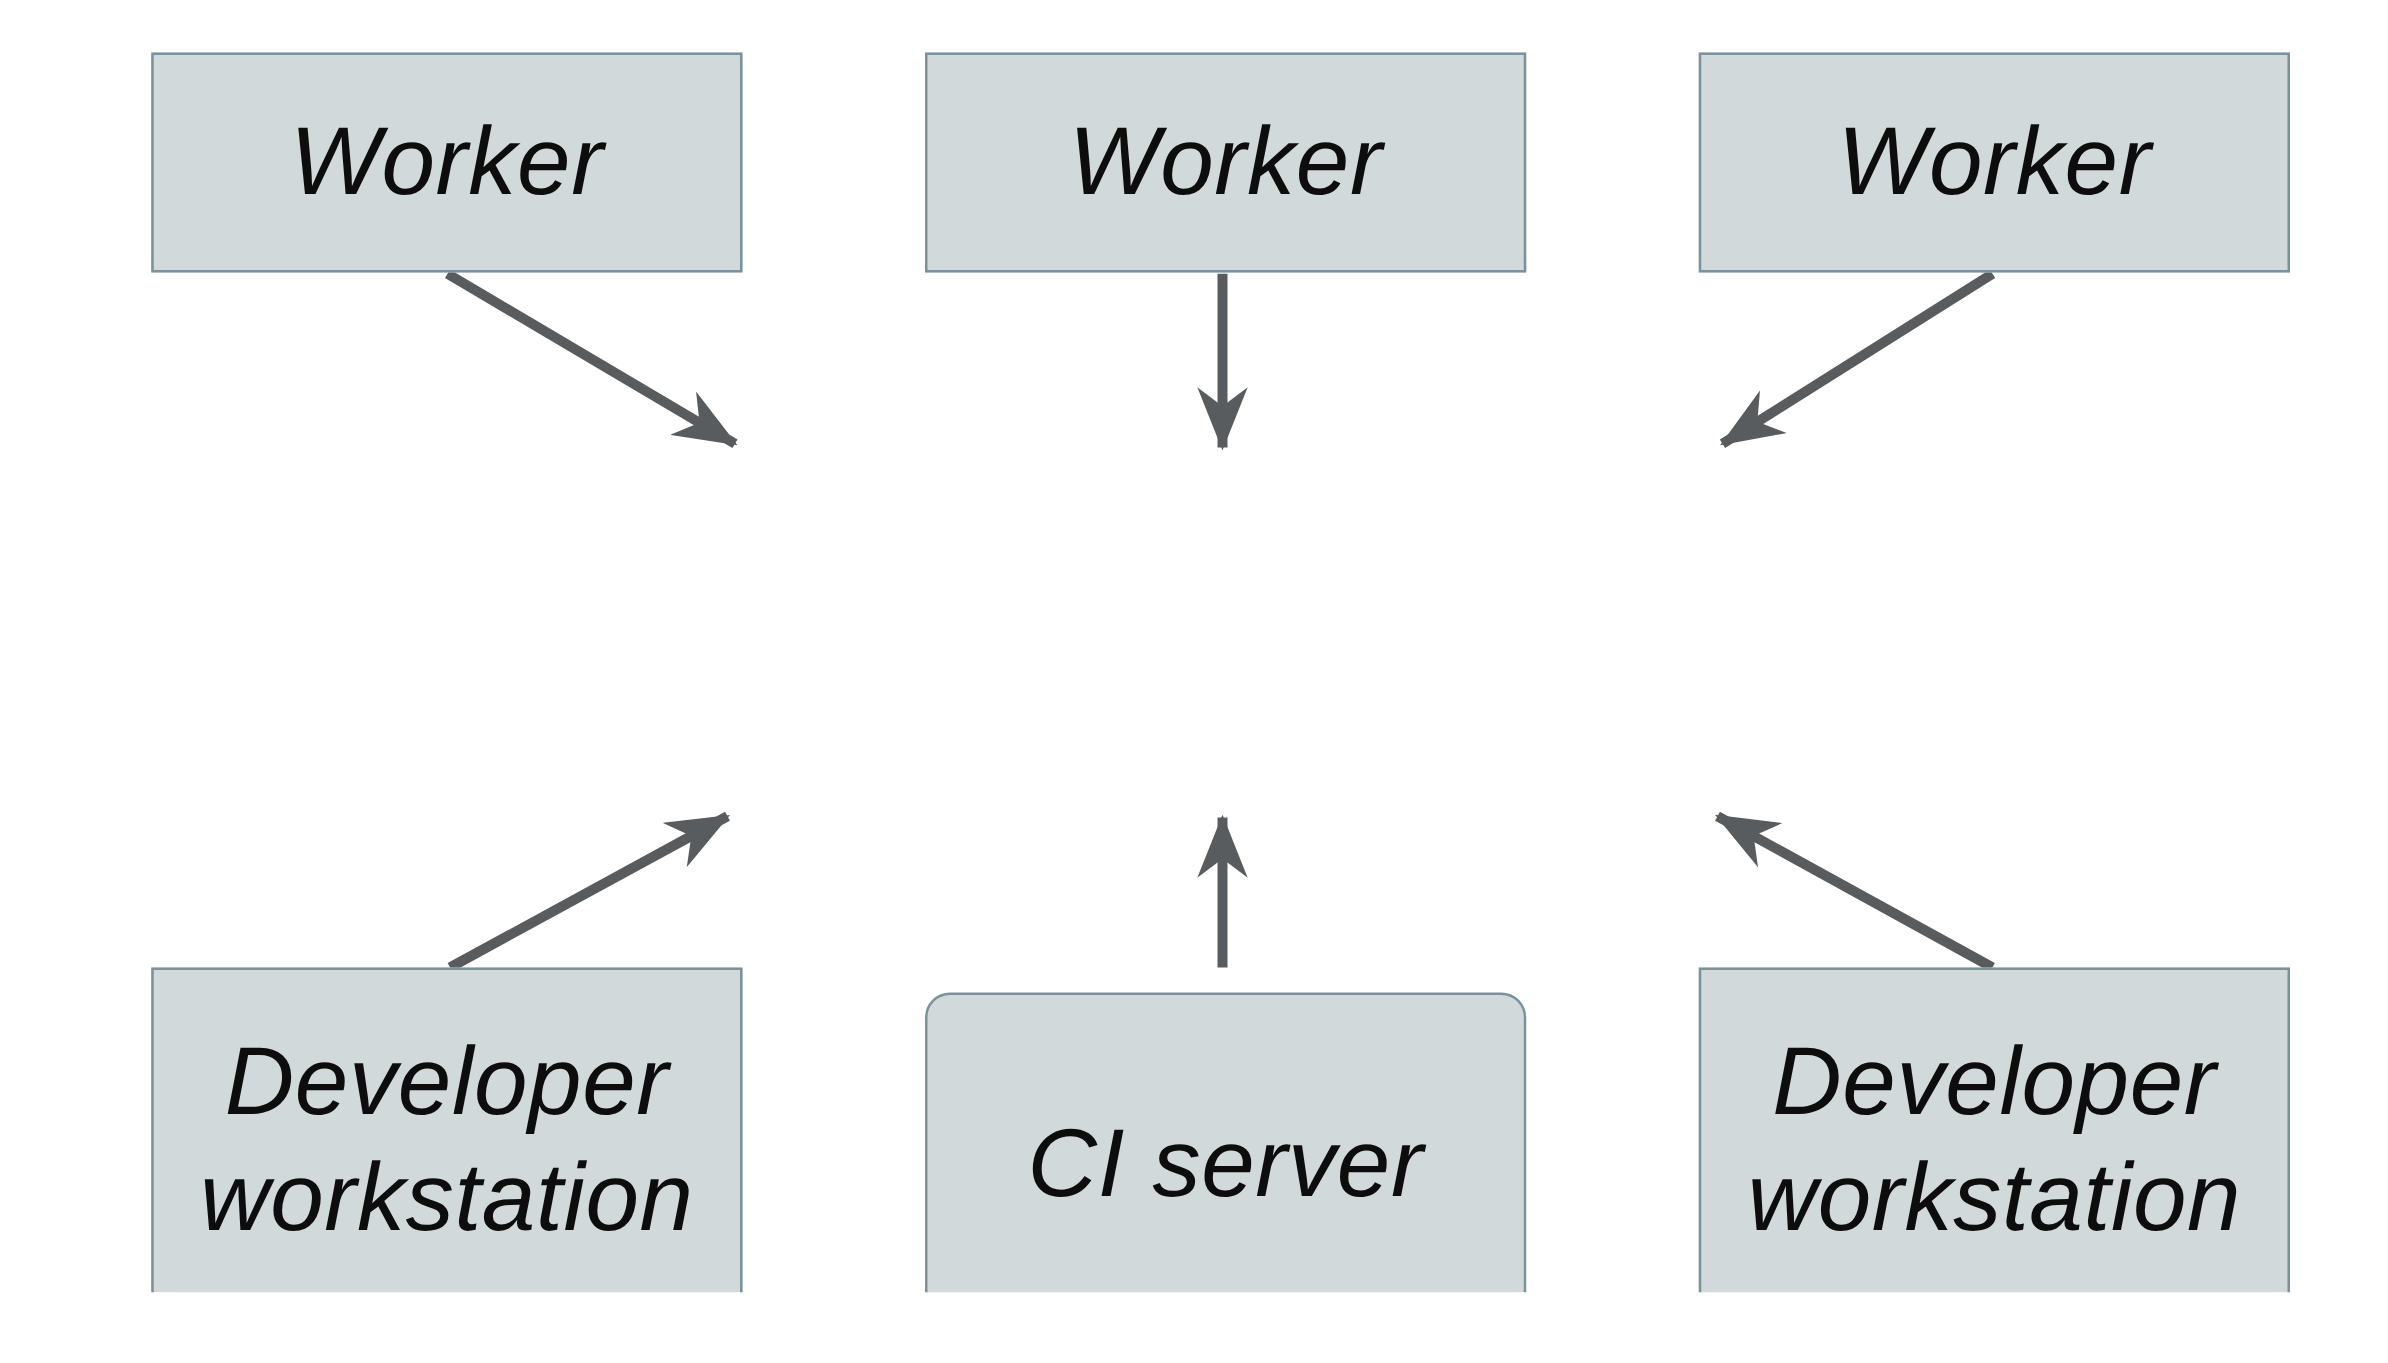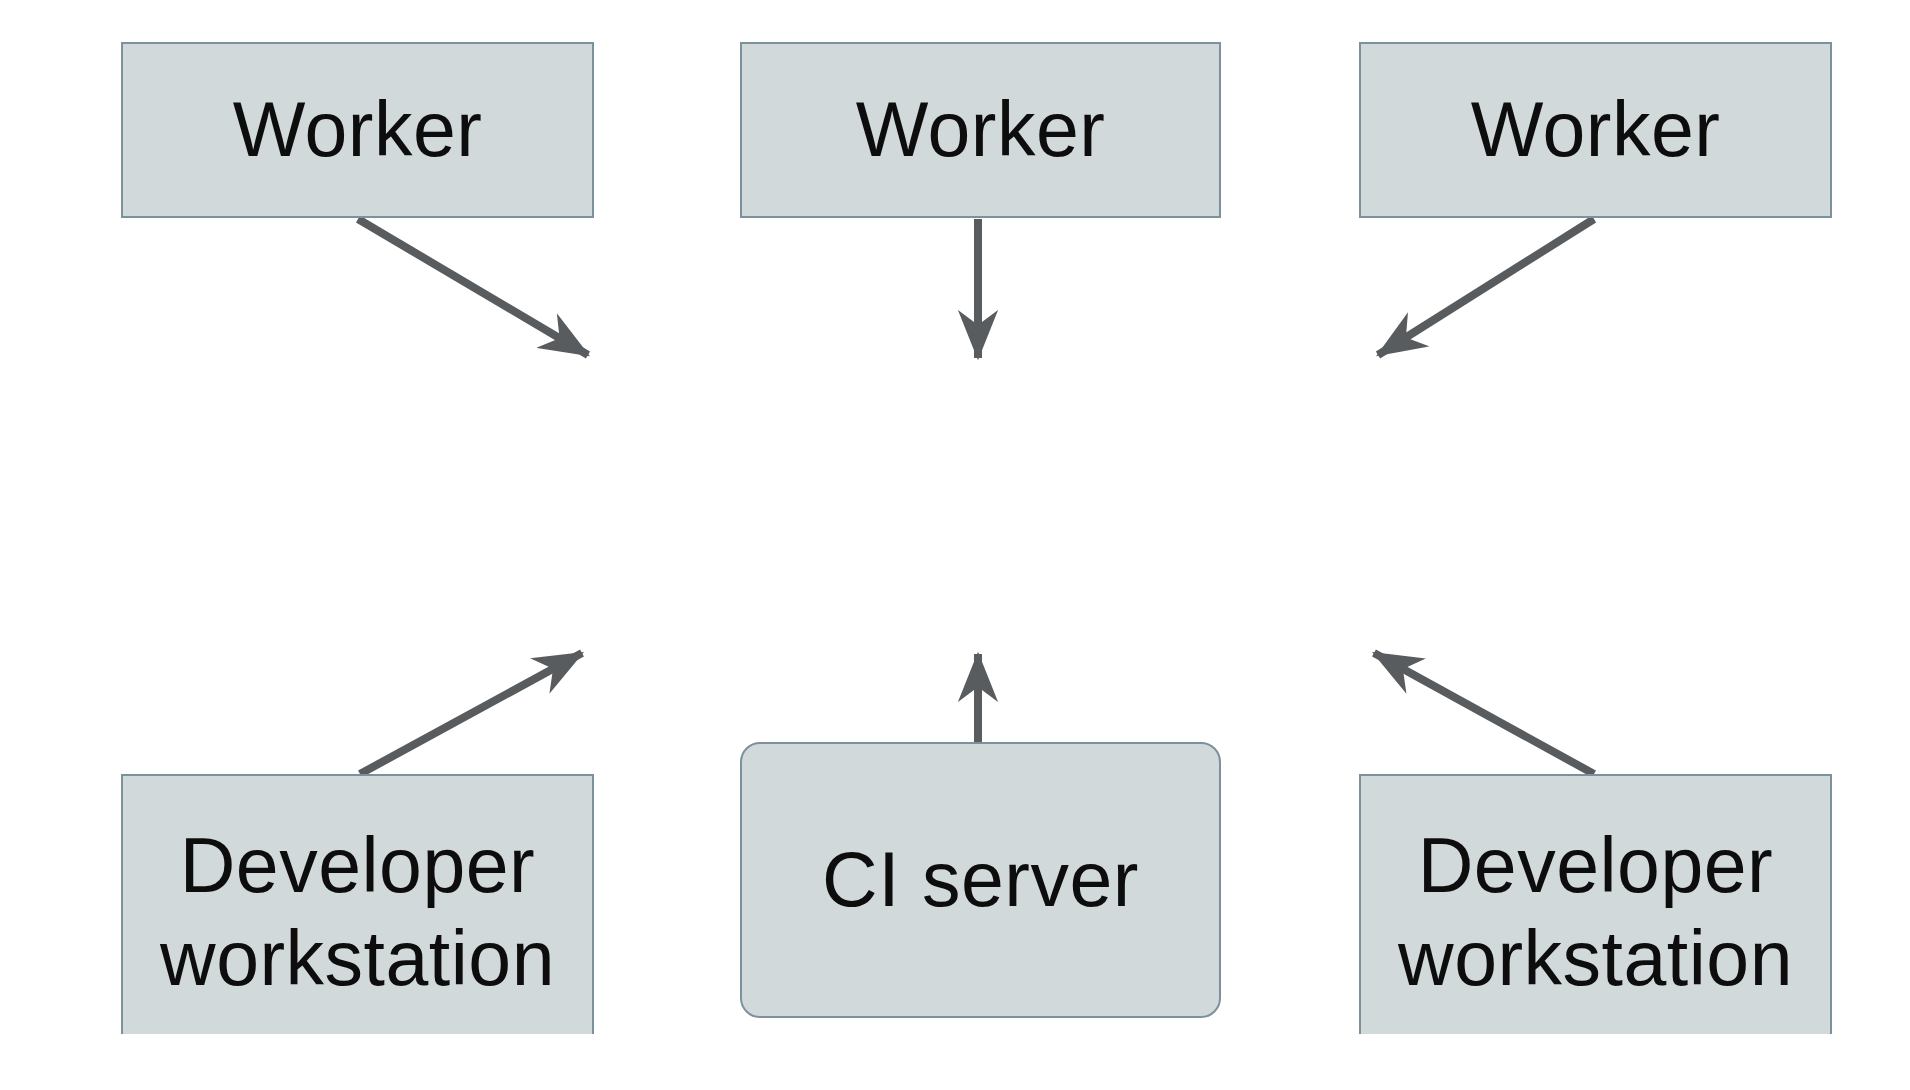--- a/index.html
+++ b/index.html
@@ -7,20 +7,21 @@
     padding: 0;
     background: var(--color-background, #ffffff);
   }
   .canvas {
     position: relative;
     width: 1910px;
     height: 1034px;
     background: var(--color-background, #ffffff);
     font-family: "Liberation Sans", "DejaVu Sans", sans-serif;
     overflow: hidden;
+    font-style: italic;
   }
   .node {
     position: absolute;
     background: var(--color-node-fill, #d2d9db);
     border: 2.5px solid var(--color-node-border, #7b919c);
     box-sizing: border-box;
     display: flex;
     align-items: center;
     justify-content: center;
     text-align: center;
@@ -30,21 +31,21 @@
     letter-spacing: 0.5px;
   }
   
   .node.worker-1 { left: 121px; top: 42px;  width: 473px; height: 176px; }
   .node.worker-2 { left: 740px; top: 42px;  width: 481px; height: 176px; }
   .node.worker-3 { left: 1359px; top: 42px; width: 473px; height: 176px; }
   
   .node.build-master { left: 593px; top: 368px; width: 766px; height: 276px; }
   
   .node.dev-ws-1  { left: 121px; top: 774px;  width: 473px; height: 276px; }
-  .node.ci-server { left: 740px; top: 742px;  width: 481px; height: 276px; border-radius: 20px; }
+  .node.ci-server { left: 740px; top: 794px;  width: 481px; height: 276px; border-radius: 20px; }
   .node.dev-ws-2  { left: 1359px; top: 774px; width: 473px; height: 276px; }
   .node .label { padding: 0 10px; }
 
   svg.edges {
     position: absolute;
     left: 0; top: 0;
     width: 1910px;
     height: 1090px;
     pointer-events: none;
   }

